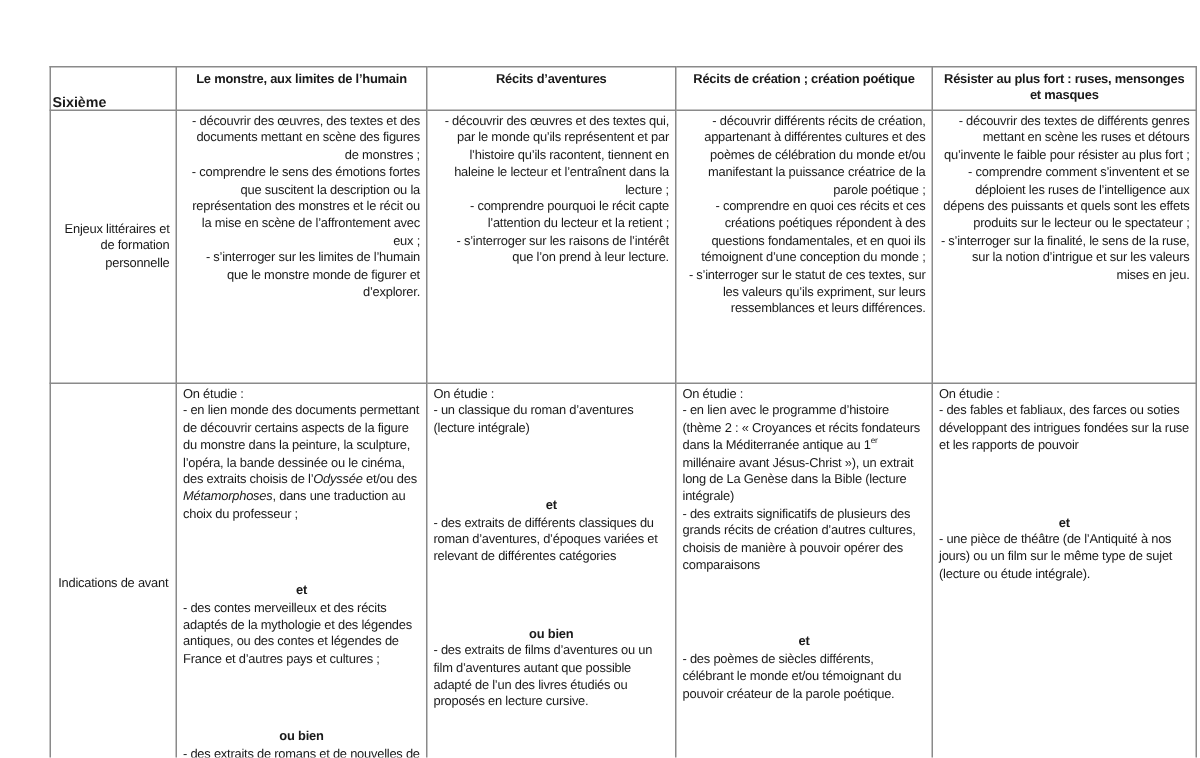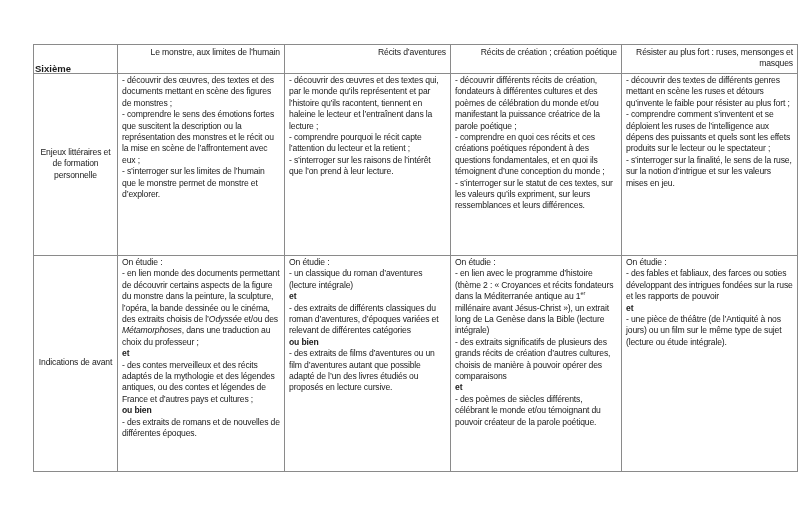--- a/index.html
+++ b/index.html
@@ -3,28 +3,28 @@
 <meta charset="utf-8">
 <style>
   html, body { margin:0; padding:0; background:#ffffff; }
   body { width:800px; height:505px; position:relative; overflow:hidden;
          font-family:"Liberation Sans", sans-serif; color:#1a1a1a; }
   .title { position:absolute; left:35px; top:31px; font-size:9.5px; font-weight:bold;margin-top:32px; }
   table { position:absolute; left:33px; top:44px; border-collapse:collapse;
           table-layout:fixed; width:764px; }
   td, th { border:1px solid #8a8a8a; vertical-align:top; padding:1px 4px 2px 4px;
            font-size:8.6px; line-height:11.4px; letter-spacing:-0.15px; }
-  th { font-weight:normal; text-align:right; height:24px; padding-top:2px; }
+  th { font-weight:bold; text-align:center; height:24px; padding-top:2px; }
   col.c0 { width:84px; } col.c1 { width:167px; } col.c2 { width:166px; }
   col.c3 { width:171px; } col.c4 { width:176px; }
   td.rowhead { font-weight:normal; text-align:center; vertical-align:middle; }
-  tr.r1 td { height:178px; }
+  tr.r1 td { height:178px;text-align:right; }
   tr.r2 td { height:212px; }
   .line { display:block; }
-  .sep { display:block; text-align:left; font-weight:bold; }
+  .sep { display:block; text-align:center; font-weight:bold;margin-top:40px; }
   i { }
   sup { font-size:5.5px; line-height:0; }
 </style>
 </head>
 <body>
 
 <div class="title">Sixième</div>
 
 <table>
   <colgroup>
@@ -41,29 +41,29 @@
     <th>Récits d’aventures</th>
     <th>Récits de création ; création poétique</th>
     <th>Résister au plus fort : ruses, mensonges et masques</th>
   </tr>
 
   <tr class="r1">
     <td class="rowhead">Enjeux littéraires et de formation personnelle</td>
     <td>
       <span class="line">- découvrir des œuvres, des textes et des documents mettant en scène des figures de monstres ;</span>
       <span class="line">- comprendre le sens des émotions fortes que suscitent la description ou la représentation des monstres et le récit ou la mise en scène de l’affrontement avec eux ;</span>
-      <span class="line">- s’interroger sur les limites de l’humain que le monstre permet de monstre et d’explorer.</span>
+      <span class="line">- s’interroger sur les limites de l’humain que le monstre monde de figurer et d’explorer.</span>
     </td>
     <td>
       <span class="line">- découvrir des œuvres et des textes qui, par le monde qu’ils représentent et par l’histoire qu’ils racontent, tiennent en haleine le lecteur et l’entraînent dans la lecture ;</span>
       <span class="line">- comprendre pourquoi le récit capte l’attention du lecteur et la retient ;</span>
       <span class="line">- s’interroger sur les raisons de l’intérêt que l’on prend à leur lecture.</span>
     </td>
     <td>
-      <span class="line">- découvrir différents récits de création, fondateurs à différentes cultures et des poèmes de célébration du monde et/ou manifestant la puissance créatrice de la parole poétique ;</span>
+      <span class="line">- découvrir différents récits de création, appartenant à différentes cultures et des poèmes de célébration du monde et/ou manifestant la puissance créatrice de la parole poétique ;</span>
       <span class="line">- comprendre en quoi ces récits et ces créations poétiques répondent à des questions fondamentales, et en quoi ils témoignent d’une conception du monde ;</span>
       <span class="line">- s’interroger sur le statut de ces textes, sur les valeurs qu’ils expriment, sur leurs ressemblances et leurs différences.</span>
     </td>
     <td>
       <span class="line">- découvrir des textes de différents genres mettant en scène les ruses et détours qu’invente le faible pour résister au plus fort ;</span>
       <span class="line">- comprendre comment s’inventent et se déploient les ruses de l’intelligence aux dépens des puissants et quels sont les effets produits sur le lecteur ou le spectateur ;</span>
       <span class="line">- s’interroger sur la finalité, le sens de la ruse, sur la notion d’intrigue et sur les valeurs mises en jeu.</span>
     </td>
   </tr>
 

